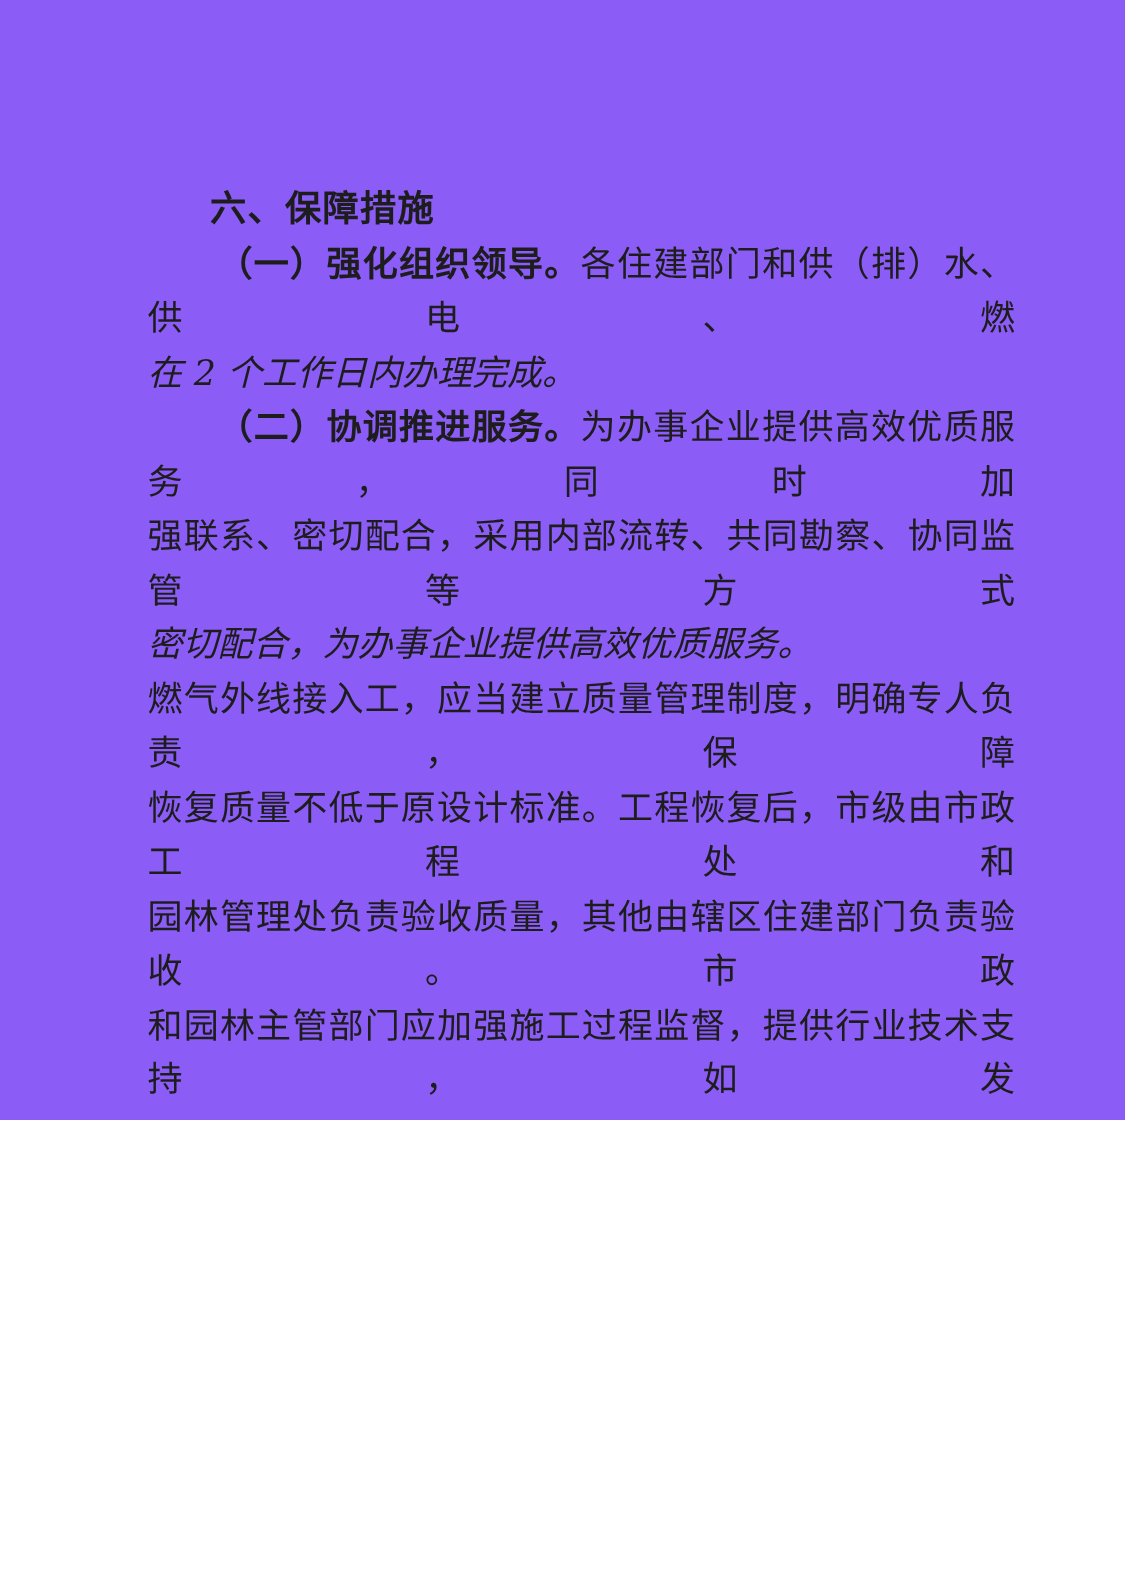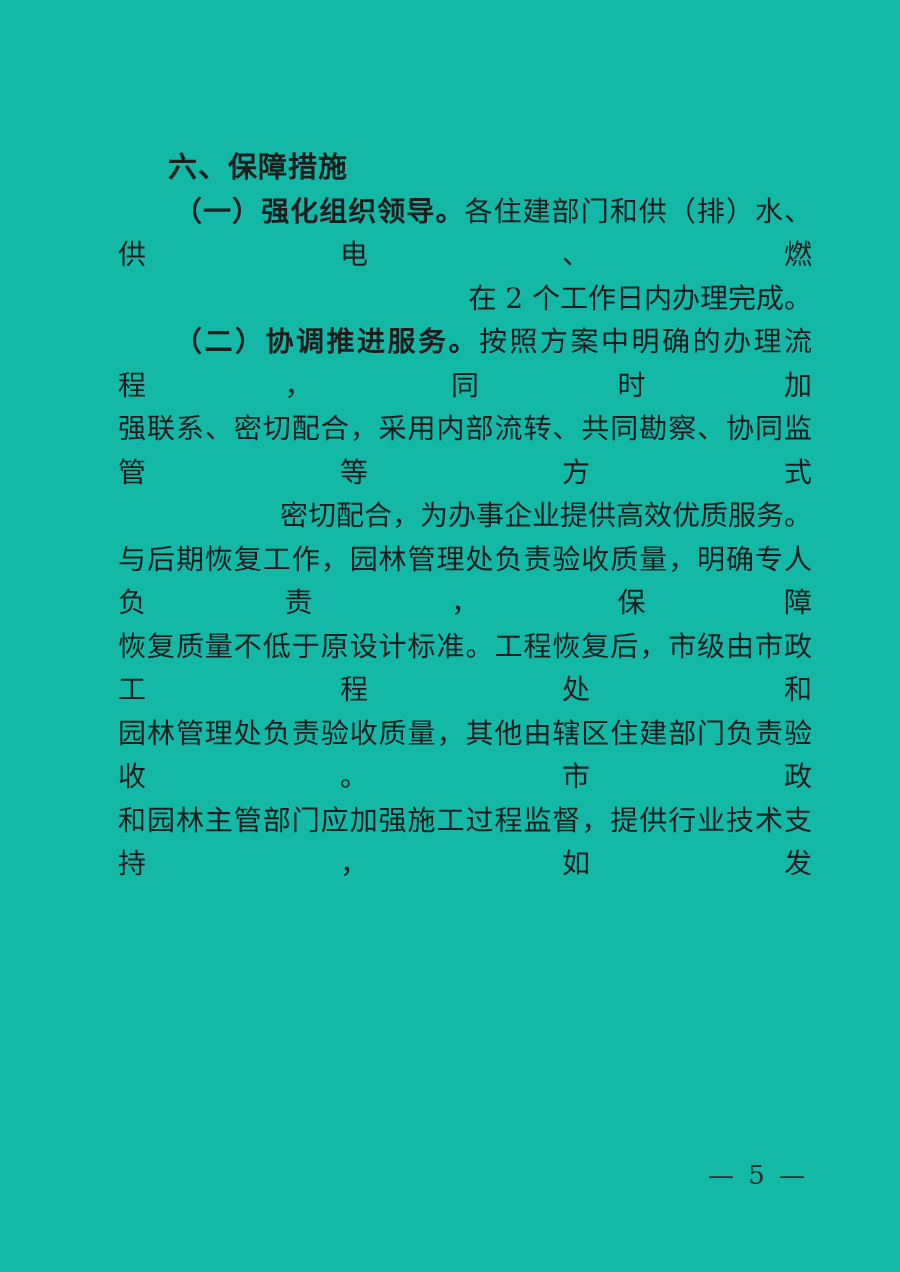--- a/index.html
+++ b/index.html
@@ -1,19 +1,19 @@
 <!DOCTYPE html>
 <html lang="zh-CN"><head>
 <meta charset="utf-8">
 <style>
   html,body{margin:0;padding:0;background:#ffffff;}
   .page{
     position:relative;
-    width:900px;height:1272px;
-    background:#14b8a6;
+    width:900px;height:896px;
+    background:#8b5cf6;
     overflow:hidden;
     font-family:"DejaVu Serif","Liberation Serif",serif;
     color:#1d1d1d;
   }
   .textblock{
     position:absolute;
     left:118px;top:146px;width:694px;
     font-size:28px;
     line-height:43.5px;
   }
@@ -28,21 +28,21 @@
   .lead{
     font-family:"DejaVu Sans","Liberation Sans",sans-serif;
     font-weight:700;
   }
   .justify{
     text-align:justify;
     text-align-last:justify;
     text-justify:inter-character;
   }
   .first{text-indent:56px;}
-  .left{text-align:right;}
+  .left{text-align:left;font-style:italic;}
   .pagenum{
     position:absolute;
     top:1160px;right:92px;
     font-size:26px;
     letter-spacing:3px;
     color:#2a2a2a;
     font-family:"DejaVu Serif","Liberation Serif",serif;
   }
 </style>
 </head>
@@ -51,25 +51,25 @@
 <div class="page">
   <div class="textblock">
 
     <div class="line heading">
       <span>六、保障措施</span>
     </div>
 
     <div class="line first justify"><span class="lead">（一）强化组织领导。</span><span>各住建部门和供（排）水、供电、燃</span></div>
     <div class="line left"><span>在 2 个工作日内办理完成。</span></div>
 
-    <div class="line first justify"><span class="lead">（二）协调推进服务。</span><span>按照方案中明确的办理流程，同时加</span></div>
+    <div class="line first justify"><span class="lead">（二）协调推进服务。</span><span>为办事企业提供高效优质服务，同时加</span></div>
     <div class="line justify"><span>强联系、密切配合，采用内部流转、共同勘察、协同监管等方式</span></div>
     <div class="line left"><span>密切配合，为办事企业提供高效优质服务。</span></div>
 
-    <div class="line justify"><span>与后期恢复工作，园林管理处负责验收质量，明确专人负责，保障</span></div>
+    <div class="line justify"><span>燃气外线接入工，应当建立质量管理制度，明确专人负责，保障</span></div>
     <div class="line justify"><span>恢复质量不低于原设计标准。工程恢复后，市级由市政工程处和</span></div>
     <div class="line justify"><span>园林管理处负责验收质量，其他由辖区住建部门负责验收。市政</span></div>
     <div class="line justify"><span>和园林主管部门应加强施工过程监督，提供行业技术支持，如发</span></div>
 
   </div>
 
   <div class="pagenum">— 5 —</div>
 </div>
 
 </body></html>

